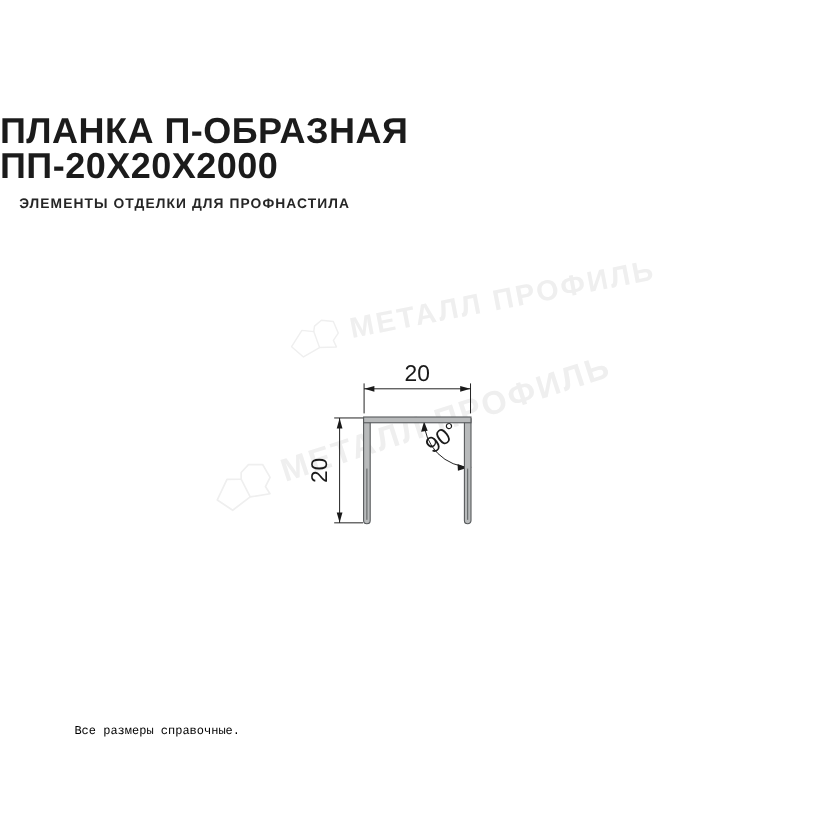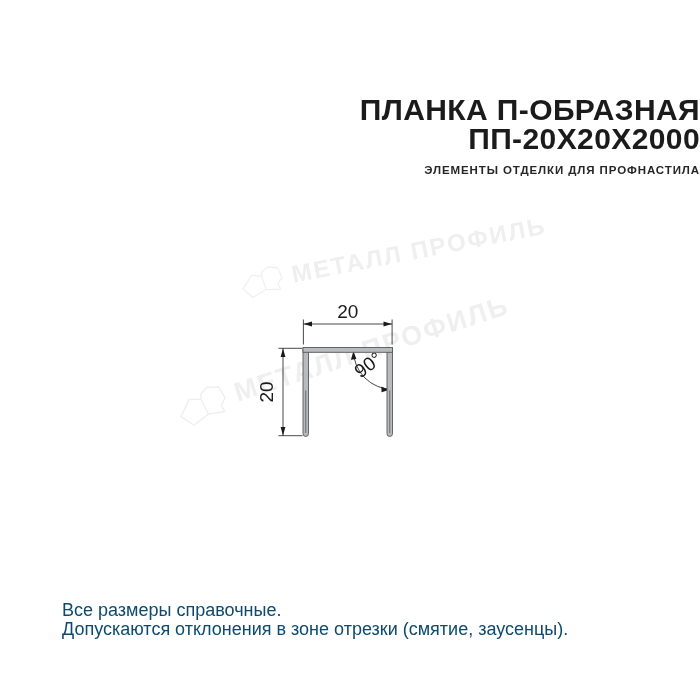--- a/index.html
+++ b/index.html
@@ -11,21 +11,21 @@
     font-family: "Liberation Sans", sans-serif;
     overflow: hidden;
     position: relative;
   }
   .stage { position: absolute; inset: 0; width: 700px; height: 700px; }
 
   
   .header {
     position: absolute;
     top: 95px; left: 0; right: 0;
-    text-align: right;
+    text-align: left;
     z-index: 3;
   }
   .title-line {
     font-size: 30px;
     line-height: 29px;
     font-weight: 800;
     letter-spacing: 0.4px;
     color: #1b1b1b;
   }
   .subtitle {
@@ -60,23 +60,24 @@
     font-family: "Liberation Sans", sans-serif;
     font-size: 19px;
     fill: #1a1a1a;
   }
 
   
   .footer {
     position: absolute;
     left: 62px; top: 601px;
     z-index: 3;
-    font-size: 18px;
+    font-size: 10px;
     line-height: 19px;
-    color: #0c4a6e;
+    color: #000000;
+    font-family: Liberation Mono, monospace;
   }
 </style>
 </head>
 <body>
 
 <div class="stage">
 
   <div class="watermark wm-a">
     <svg class="wm-logo" width="44" height="36" viewBox="0 0 60 48" fill="none" stroke="#efefef" stroke-width="1.6" stroke-linejoin="round">
       <path d="M14,44 L3,30 L18,14 L31,18 L33,12 L42,7 L55,11 L58,25 L51,32 L53,40 L34,37 Z"></path>
@@ -139,16 +140,15 @@
 
       <path d="M305.75,390.5 V433.2" stroke="#55585a" stroke-width="0.8" fill="none"></path>
       <path d="M389.75,390.5 V433.2" stroke="#55585a" stroke-width="0.8" fill="none"></path>
 
       <rect x="303" y="347.5" width="89.5" height="4.8" fill="#b8babb" stroke="#55585a" stroke-width="0.9"></rect>
     </g>
   </svg>
 
   <div class="footer">
     <div>Все размеры справочные.</div>
-    <div>Допускаются отклонения в зоне отрезки (смятие, заусенцы).</div>
   </div>
 
 </div>
 
 </body></html>

